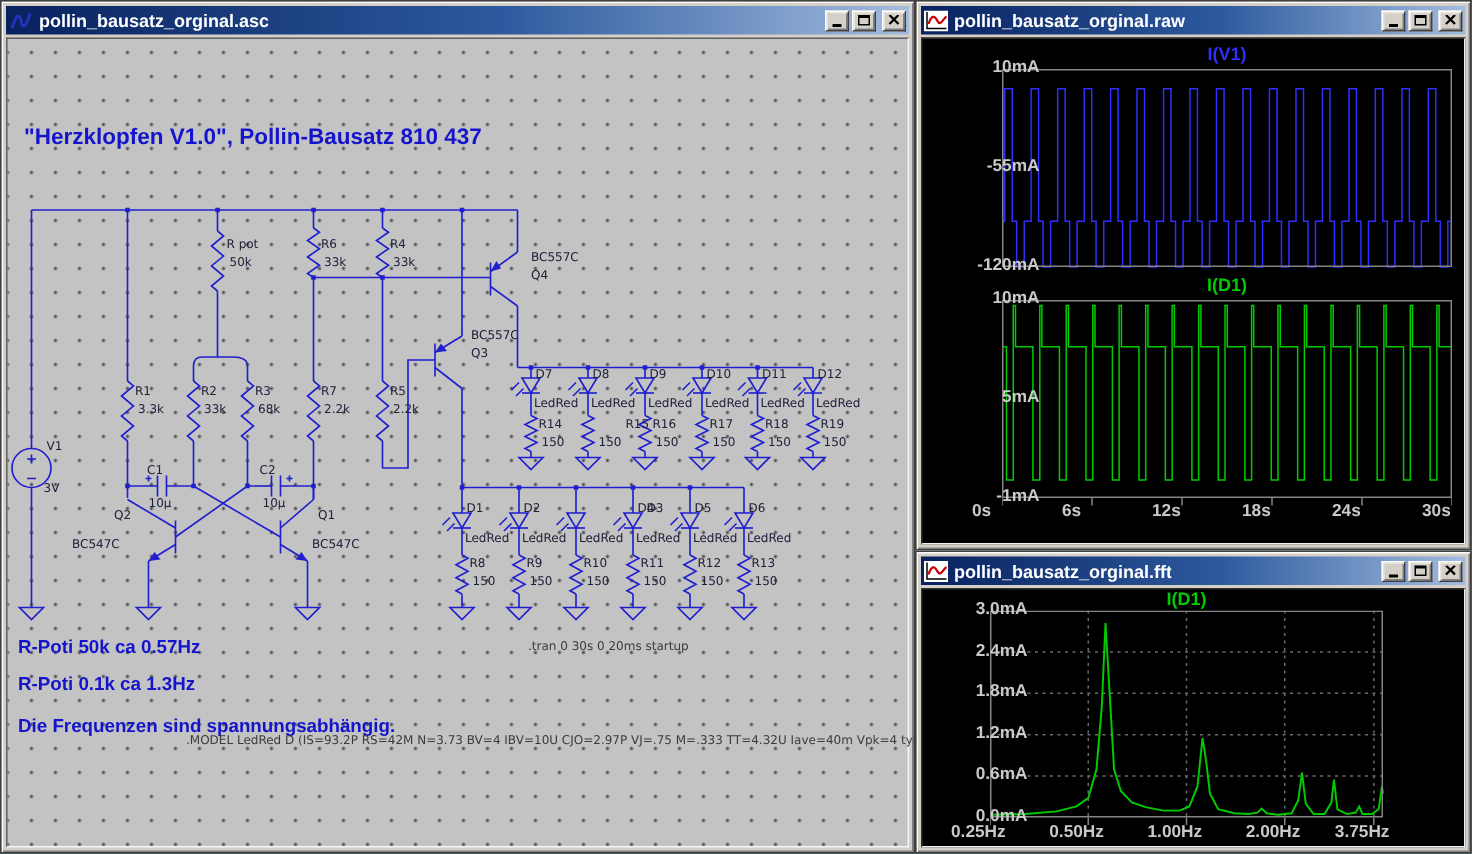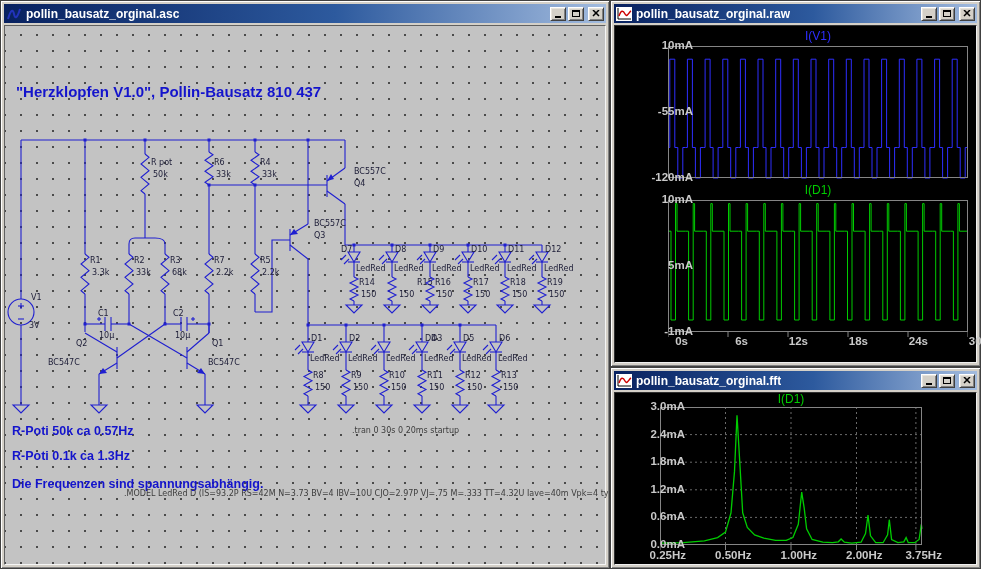--- a/index.html
+++ b/index.html
@@ -29,31 +29,31 @@
       background-size:16px 16px;background-position:8px 1px;}
   #schem-svg{position:absolute;left:0;top:0;}
   #schem-labels div{position:absolute;white-space:nowrap;line-height:1.1;}
   .lh{font-size:15px;font-weight:bold;color:#1414cc;}
   .ln{font-size:12.5px;font-weight:bold;color:#1414cc;}
   .ld{font-size:8px;color:#3c3c3c;font-family:"DejaVu Sans",sans-serif;}
   .lc{font-size:8px;color:#20203a;font-family:"DejaVu Sans",sans-serif;}
   .wire{stroke:#1f1fd0;stroke-width:1.1;fill:none;}
   
   .plot-content{background:#000;border:1px solid #303030;border-right-color:#efefef;border-bottom-color:#efefef;}
-  .pane-title{position:absolute;font-weight:normal;font-size:12px;text-align:center;}
+  .pane-title{position:absolute;font-weight:bold;font-size:12px;text-align:center;}
   .t-iv1{left:53px;top:3px;width:300px;}
   .t-id1{left:53px;top:157px;width:300px;}
   .t-fft{left:45px;top:-1px;width:262px;}
   .psvg{position:absolute;}
   #pane-iv1{left:53px;top:20px;}
   #pane-id1{left:53px;top:174px;}
   #fft-svg{left:45px;top:14px;}
   .ylab,.xlab{position:absolute;color:#c9c9c9;font-size:11.5px;font-weight:bold;white-space:nowrap;}
   .ylab{text-align:right;margin-left:28px;}
-  .xlab{text-align:right;}
+  .xlab{text-align:left;}
 </style>
 </head>
 <body>
 
 <div class="screen">
 
   <section class="win win-asc">
     <div class="titlebar">
       <span class="ticon">
         <svg viewBox="0 0 16 14" width="16" height="14">
@@ -275,21 +275,21 @@
             <path d="M494,394 V403" class="wire"></path>
             <path d="M488,340 H500 L494,350 Z" class="wire"></path>
             <path d="M488,350 H500" class="wire"></path>
             <path d="M486,343 L481,348" class="wire"></path>
             <path d="M489,347 L484,352" class="wire"></path>
             <path d="M494,368 L498,370.2 L490,374.5 L498,378.8 L490,383.2 L498,387.5 L490,391.8 L494,394" class="wire"></path>
             <path d="M486,403 H502 L494,411 Z" class="wire"></path>
           </g>
       </svg>
       <div id="schem-labels">
-          <div class="lc" style="left: 336px; top: 220px;">D7</div>
+          <div class="lc" style="left: 352px; top: 220px;">D7</div>
           <div class="lc" style="left: 351px; top: 239px;">LedRed</div>
           <div class="lc" style="left: 354px; top: 253px;">R14</div>
           <div class="lc" style="left: 356px; top: 265px;">150</div>
           <div class="lc" style="left: 390px; top: 220px;">D8</div>
           <div class="lc" style="left: 389px; top: 239px;">LedRed</div>
           <div class="lc" style="left: 412px; top: 253px;">R15</div>
           <div class="lc" style="left: 394px; top: 265px;">150</div>
           <div class="lc" style="left: 428px; top: 220px;">D9</div>
           <div class="lc" style="left: 427px; top: 239px;">LedRed</div>
           <div class="lc" style="left: 430px; top: 253px;">R16</div>

